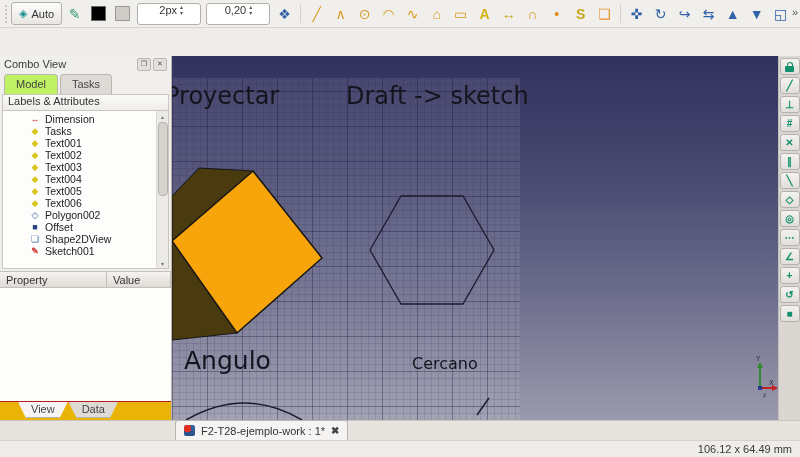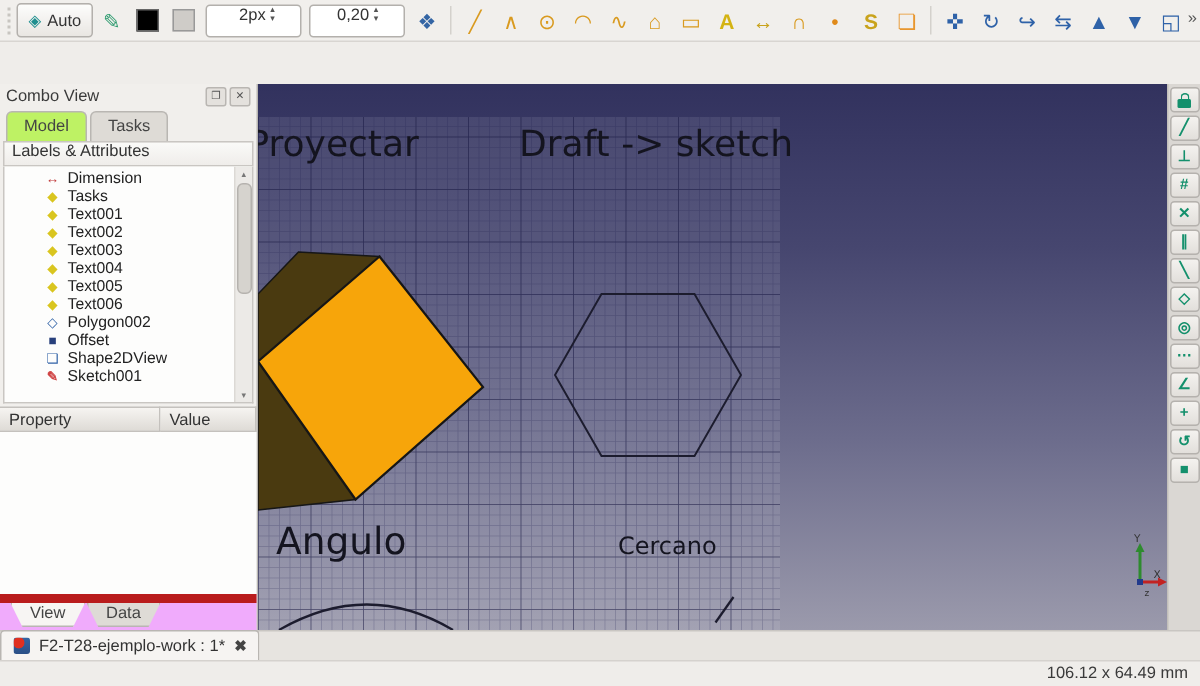--- a/index.html
+++ b/index.html
@@ -60,22 +60,22 @@
   .vsb .sbarrow{height:10px;display:flex;align-items:center;justify-content:center;font-size:6px;color:#777}
   .vsb .thumb{position:absolute;top:11px;left:1px;width:8px;height:72px;background:#d6d3ce;
         border:1px solid #b5b2ae;border-radius:4px}
   .vsb .sbarrow.bottom{position:absolute;bottom:0;left:0;right:0}
   .phead{display:flex;height:17px;margin-top:2px}
   .pcell{background:linear-gradient(#f6f4f1,#dedbd6);border-right:1px solid #c4c1bd;
         border-top:1px solid #c4c1bd;border-bottom:1px solid #c4c1bd;display:flex;align-items:center;
         padding:0 6px;color:#333;box-sizing:border-box}
   .pcell.c1{width:107px}.pcell.c2{flex:1}
   .parea{flex:1;background:#fdfdfc}
-  .btabs{height:18px;display:flex;align-items:flex-start;padding-left:7px;background:#f0abfc;
-        border-top:6px solid #b91c1c;gap:1px}
+  .btabs{height:18px;display:flex;align-items:flex-start;padding-left:18px;background:#eab308;
+        border-top:1px solid #b91c1c;gap:1px}
   .btab{padding:1px 12px 2px;background:#dedbd6;border:1px solid #b9b6b2;border-top:none;
         color:#444;clip-path:polygon(0 0,100% 0,84% 100%,16% 100%)}
   .btab.active{background:#f7f5f3}
   
   #viewport{position:absolute;top:56px;left:172px;width:606px;bottom:37px;overflow:hidden;
         background:linear-gradient(#32325e 0%,#46466f 30%,#6c6c8c 65%,#9b9aac 100%)}
   #viewport svg{position:absolute;left:0;top:0}
   svg text{font-family:"DejaVu Sans",sans-serif}
   .vlabel{position:absolute;color:#14141f;font-family:"DejaVu Sans",sans-serif;line-height:1.1}
   #lbl-proyectar{left:-7px;top:27px;font-size:24px}
@@ -84,21 +84,21 @@
   #lbl-cercano{left:240px;top:299px;font-size:16px}
   
   #rtools{position:absolute;top:56px;right:0;width:22px;bottom:37px;background:#dad7d3;
         border-left:1px solid #c2bfbb;display:flex;flex-direction:column;align-items:center;
         padding-top:2px;gap:2px;box-sizing:border-box}
   .rbtn{width:18px;height:15px;background:linear-gradient(#f4f2ef,#e2dfdb);border:1px solid #b5b2ae;
         border-radius:3px;display:flex;align-items:center;justify-content:center;flex:none}
   .rbtn .glyph{color:#14906c;font-size:10px;font-weight:bold;line-height:1}
   
   #tabbar{position:absolute;left:0;right:0;bottom:17px;height:20px;background:#e7e4e0;
-        border-top:1px solid #c9c6c2;display:flex;align-items:flex-end;box-sizing:border-box}
+        border-top:1px solid #c9c6c2;display:flex;align-items:flex-end;padding-left:175px;box-sizing:border-box}
   .doctab{display:flex;align-items:center;gap:6px;height:19px;padding:0 8px;background:#f6f4f2;
         border:1px solid #b9b6b2;border-bottom:none;border-radius:3px 3px 0 0;color:#333}
   .fcicon{width:11px;height:11px;border-radius:2px;flex:none;
         background:radial-gradient(circle at 32% 32%,#e03020 0 3.5px,rgba(0,0,0,0) 4px),
                    linear-gradient(#3465a4,#2a4f86)}
   .doctab .close{font-size:10px;color:#444;font-weight:bold}
   #statusbar{position:absolute;left:0;right:0;bottom:0;height:17px;background:#efedea;
         border-top:1px solid #d5d2ce;display:flex;align-items:center;justify-content:flex-end;
         padding:0 8px;color:#3a3a3a;box-sizing:border-box}
 </style>

